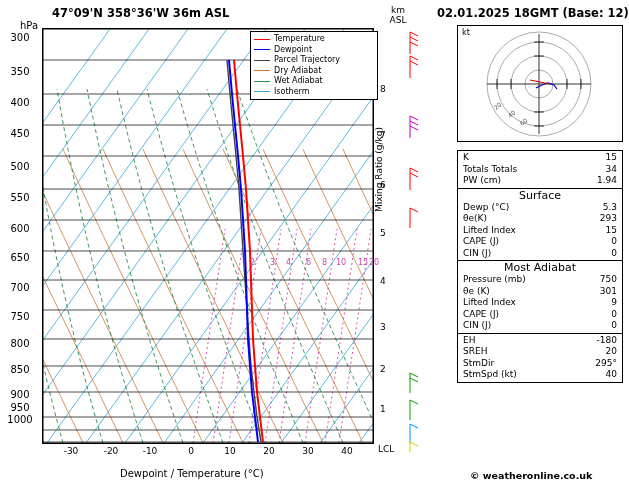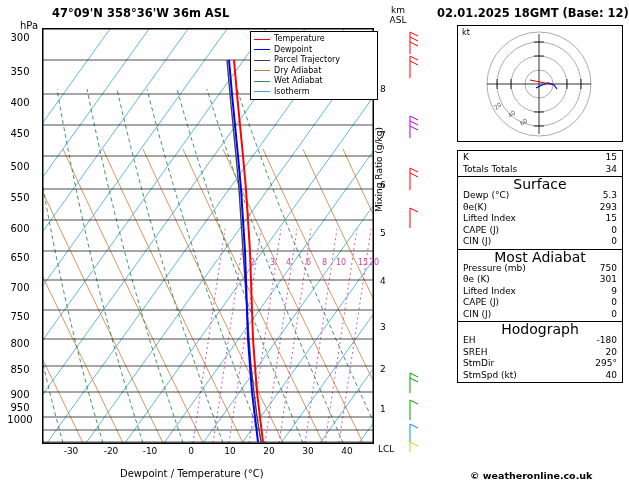--- a/index.html
+++ b/index.html
@@ -25,21 +25,21 @@
   #mixlab{left:374px;top:212px;font-size:9px;color:#000;transform:rotate(-90deg);transform-origin:0 0;white-space:nowrap;}
   .kmtick{position:absolute;font-size:9px;color:#000;left:380px;}
   #lcl{left:378px;top:444px;font-size:9px;color:#000;}
   
   #hodo{left:457px;top:25px;width:164px;height:115px;border:1px solid #000;background:#fff;}
   #hodo .kt{position:absolute;left:4px;top:2px;font-size:8px;color:#000;}
   
   #tbl{left:457px;top:150px;width:164px;border:1px solid #000;background:#fff;font-size:9px;color:#000;}
   #tbl .sec{border-bottom:1px solid #000;padding:1px 0;}
   #tbl .r{display:flex;justify-content:space-between;padding:0 5px;line-height:11.5px;}
-  #tbl .hdr{text-align:center;line-height:12px;font-size:14px;}
+  #tbl .hdr{text-align:center;line-height:12px;font-size:11px;}
   #tbl .k{white-space:nowrap;}
   #tbl .v{white-space:nowrap;}
   #copy{left:470px;top:470px;font-size:9.5px;color:#000;font-weight:bold;}
   .wind{position:absolute;}
 </style>
 </head>
 <body>
 
 <div class="abs" id="hpa">hPa</div>
 <div class="abs" id="title">47°09'N  358°36'W  36m ASL</div>
@@ -285,20 +285,24 @@
 <div class="abs" id="tbl">
   <div class="sec">
     <div class="r">
         <span class="k">K</span>
         <span class="v">15</span>
       </div>
     <div class="r">
         <span class="k">Totals Totals</span>
         <span class="v">34</span>
       </div>
+    <div class="r">
+        <span class="k">PW (cm)</span>
+        <span class="v">1.94</span>
+      </div>
   </div>
   <div class="sec">
     <div class="hdr">Surface</div>
     <div class="r">
         <span class="k">Dewp (°C)</span>
         <span class="v">5.3</span>
       </div>
     <div class="r">
         <span class="k">θe(K)</span>
         <span class="v">293</span>
@@ -333,21 +337,20 @@
     <div class="r">
         <span class="k">CAPE (J)</span>
         <span class="v">0</span>
       </div>
     <div class="r">
         <span class="k">CIN (J)</span>
         <span class="v">0</span>
       </div>
   </div>
   <div style="padding:1px 0;">
-    <div class="hdr">Hodograph</div>
     <div class="r">
         <span class="k">EH</span>
         <span class="v">-180</span>
       </div>
     <div class="r">
         <span class="k">SREH</span>
         <span class="v">20</span>
       </div>
     <div class="r">
         <span class="k">StmDir</span>

